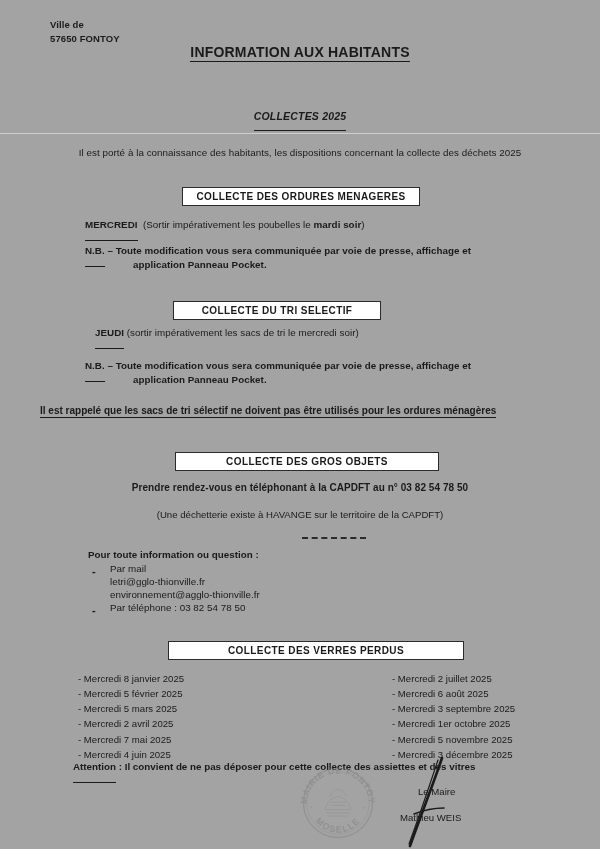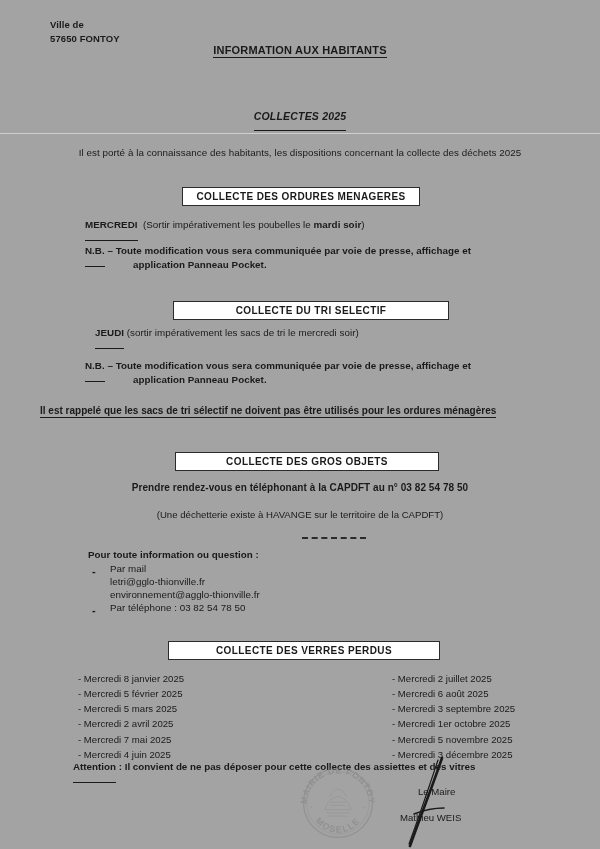--- a/index.html
+++ b/index.html
@@ -33,21 +33,21 @@
     line-height: 1.45;
     letter-spacing: 0.1px;
   }
 
   .doc-title {
     position: absolute;
     left: 0;
     right: 0;
     top: 44px;
     text-align: center;
-    font-size: 11px;
+    font-size: 14px;
     font-weight: bold;
     letter-spacing: 0.2px;
   }
   .doc-title span {
     border-bottom: 1.3px solid #1a1a1a;
     padding-bottom: 1px;
   }
 
   .doc-subtitle {
     position: absolute;
@@ -90,23 +90,23 @@
     box-sizing: border-box;
     border: 1.2px solid #2b2b2b;
     text-align: center;
     font-size: 10px;
     font-weight: bold;
     letter-spacing: 0.4px;
     padding: 3px 0 3px;
     background: #ffffff;
   }
   #box-menageres { left: 182px; width: 238px; top: 187px; }
-  #box-tri       { left: 173px; width: 276px; top: 301px; }
+  #box-tri       { left: 173px; width: 208px; top: 301px; }
   #box-gros      { left: 175px; width: 264px; top: 452px; }
-  #box-verres    { left: 168px; width: 272px; top: 641px; }
+  #box-verres    { left: 168px; width: 296px; top: 641px; }
 
   
   .tline {
     position: absolute;
     font-size: 9.8px;
     letter-spacing: 0.03px;
     white-space: nowrap;
   }
   .b { font-weight: bold; }
   .u { border-bottom: 1.1px solid #1a1a1a; padding-bottom: 10px; }

